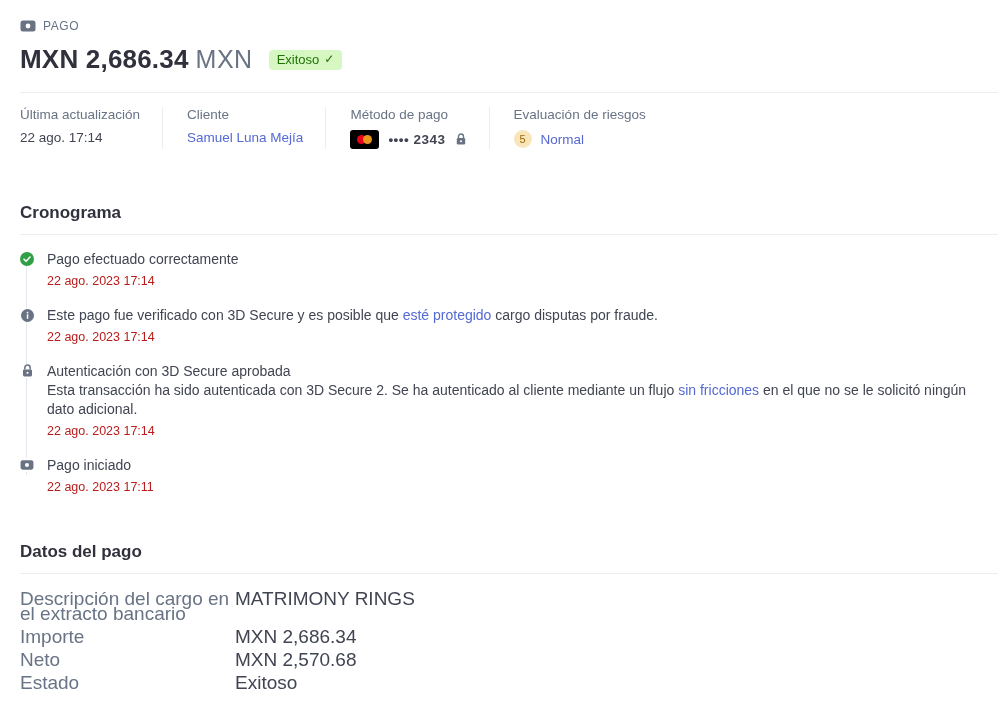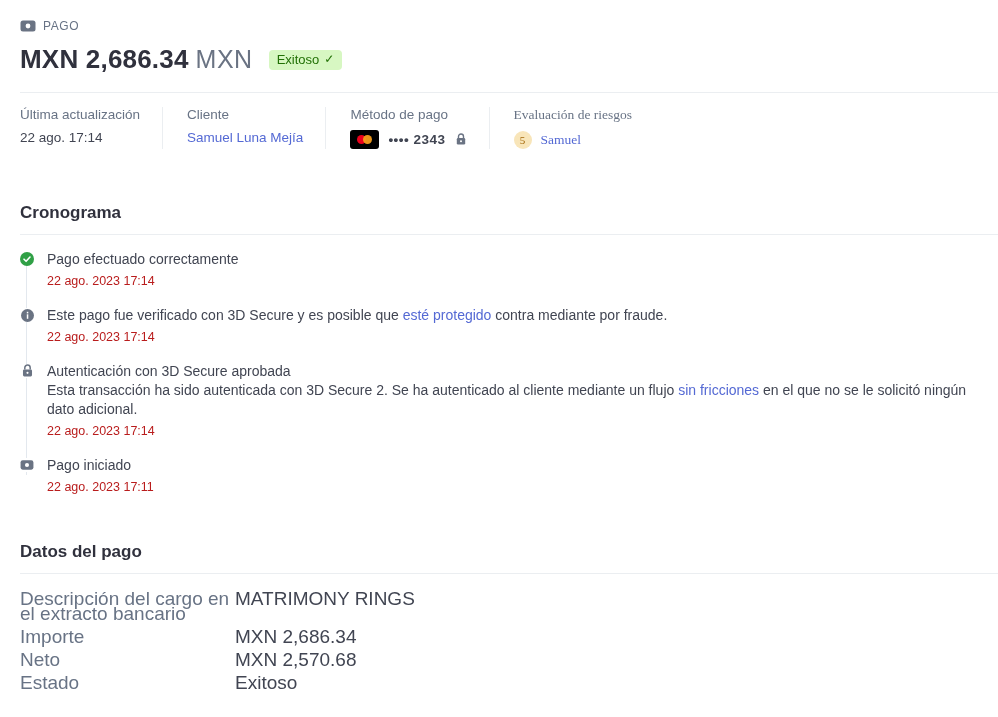--- a/index.html
+++ b/index.html
@@ -29,21 +29,21 @@
     display: inline-flex; align-items: center; gap: 5px;
   }
   .status-badge .check-glyph { font-size: 12px; }
 
   .divider { height: 1px; background: #ebeef1; width: 100%; }
   .hdr-divider { margin-top: 17px; }
 
   
   .meta { display: flex; padding: 14px 0 13px 0; }
   .meta-col { padding-right: 22px; margin-right: 24px; border-right: 1px solid #ebeef1; }
-  .meta-col:last-child { border-right: none; font-family: Liberation Serif, serif; }
+  .meta-col:last-child { border-right: none; }
   .meta-label { color: #687385; font-size: 13.5px; white-space: nowrap; }
   .meta-value { margin-top: 8px; font-size: 13.5px; color: #414552; display: flex; align-items: center; white-space: nowrap; }
   .link { color: #5469d4; cursor: pointer; text-decoration: none; }
   .mc-badge {
     width: 29px; height: 19px; background: #000; border-radius: 3px;
     display: inline-flex; align-items: center; justify-content: center;
     position: relative; margin-right: 9px;
   }
   .mc-badge .c { width: 9px; height: 9px; border-radius: 50%; position: absolute; top: 5px; }
   .mc-badge .c.red { left: 7px; background: #eb001b; }
@@ -136,21 +136,21 @@
               <rect x="1.8" y="5" width="8.4" height="6.5" rx="1.2" fill="#6a7383"></rect>
               <circle cx="6" cy="8.2" r="1" fill="#fff"></circle>
             </svg>
         </span>
       </div>
     </div>
     <div class="meta-col">
       <div class="meta-label">Evaluación de riesgos</div>
       <div class="meta-value">
         <span class="risk-score">5</span>
-        <span class="link">Samuel</span>
+        <span class="link">Normal</span>
       </div>
     </div>
   </div>
 
   <h2 class="section-heading crono-heading">Cronograma</h2>
   <div class="divider section-divider"></div>
 
   <div class="timeline">
 
     <div class="tl-item">
@@ -168,21 +168,21 @@
 
     <div class="tl-item">
       <span class="tl-icon">
         <svg width="13" height="13" viewBox="0 0 13 13">
             <rect x="0" y="0" width="13" height="13" rx="6.5" fill="#6a7383"></rect>
             <rect x="5.8" y="5.3" width="1.5" height="4.5" fill="#fff"></rect>
             <rect x="5.8" y="2.8" width="1.5" height="1.6" fill="#fff"></rect>
           </svg>
       </span>
       <div class="tl-body">
-        <div class="tl-text"><span>Este pago fue verificado con 3D Secure y es posible que </span><span class="link">esté protegido</span><span> contra mediante por fraude.</span></div>
+        <div class="tl-text"><span>Este pago fue verificado con 3D Secure y es posible que </span><span class="link">esté protegido</span><span> cargo disputas por fraude.</span></div>
         <div class="tl-date">22 ago. 2023 17:14</div>
       </div>
     </div>
 
     <div class="tl-item">
       <span class="tl-icon">
         <svg width="13" height="14" viewBox="0 0 12 13">
             <path d="M3.5 5V3.5a2.5 2.5 0 0 1 5 0V5" fill="none" stroke="#6a7383" stroke-width="1.4"></path>
             <rect x="1.8" y="5" width="8.4" height="6.5" rx="1.2" fill="#6a7383"></rect>
             <circle cx="6" cy="8.2" r="1" fill="#fff"></circle>

